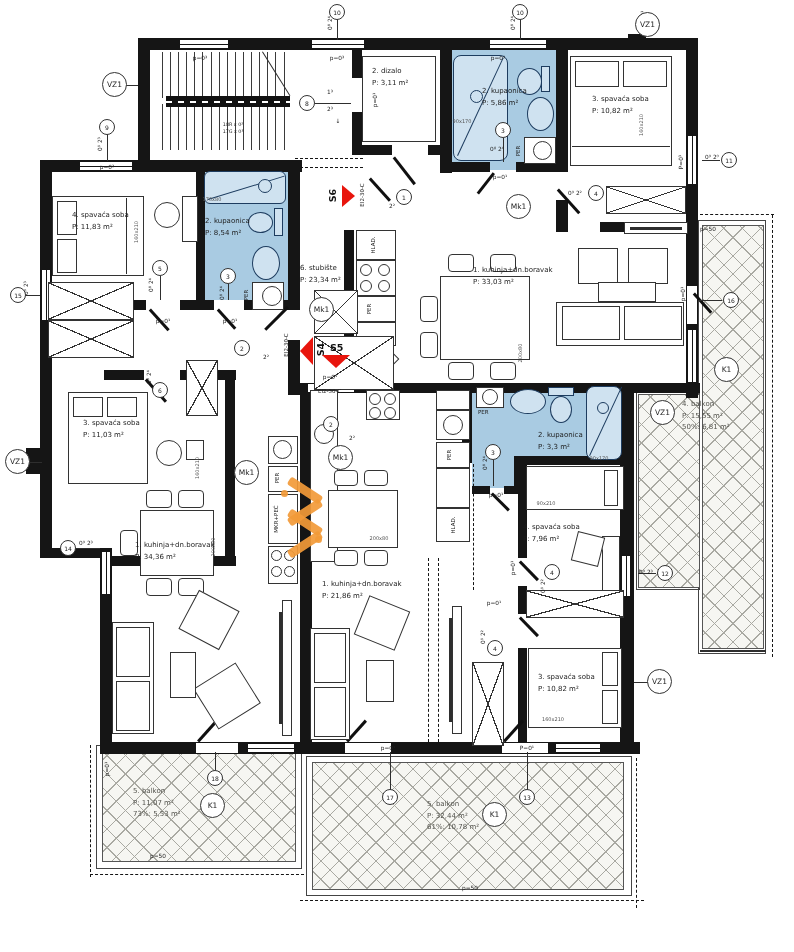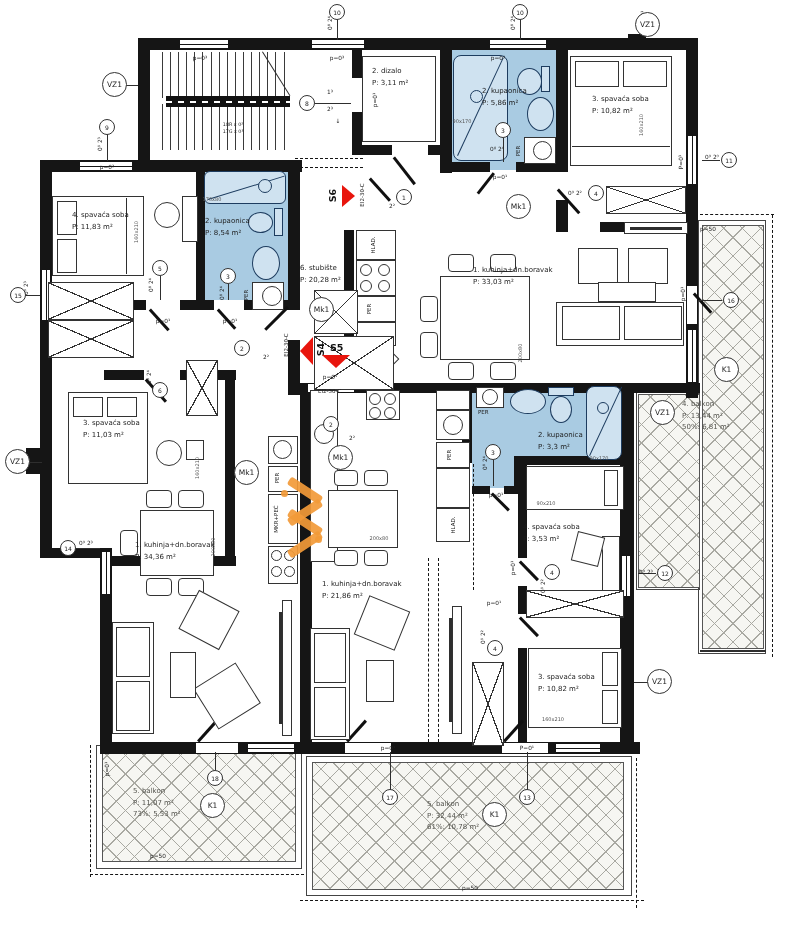--- a/index.html
+++ b/index.html
@@ -348,21 +348,21 @@
 
   <div class="wm" style="left:286px;top:486px;width:38px;height:9px;transform:rotate(33deg)"></div>
   <div class="wm" style="left:286px;top:508px;width:38px;height:9px;transform:rotate(-33deg)"></div>
   <div class="wm" style="left:286px;top:518px;width:38px;height:9px;transform:rotate(33deg)"></div>
   <div class="wm" style="left:286px;top:540px;width:38px;height:9px;transform:rotate(-33deg)"></div>
   <div class="wmd" style="left:281px;top:490px;width:7px;height:7px"></div>
   <div class="wmd" style="left:315px;top:536px;width:7px;height:7px"></div>
 
   <div class="rlabel" style="left:300px;top:265px">
     <span>6. stubište</span>
-    <span class="a">P: 20,28 m²</span>
+    <span class="a">P: 23,34 m²</span>
   </div>
   <div class="rlabel" style="left:372px;top:68px">
     <span>2. dizalo</span>
     <span class="a">P: 3,11 m²</span>
   </div>
   <div class="rlabel" style="left:482px;top:88px">
     <span>2. kupaonica</span>
     <span class="a">P:      5,86 m²</span>
   </div>
   <div class="rlabel" style="left:592px;top:96px">
@@ -392,29 +392,29 @@
   <div class="rlabel" style="left:322px;top:581px">
     <span>1. kuhinja+dn.boravak</span>
     <span class="a">P:            21,86 m²</span>
   </div>
   <div class="rlabel" style="left:538px;top:432px">
     <span>2. kupaonica</span>
     <span class="a">P:      3,3 m²</span>
   </div>
   <div class="rlabel" style="left:523px;top:524px">
     <span>4. spavaća soba</span>
-    <span class="a">P:       3,53 m²</span>
+    <span class="a">P:       7,96 m²</span>
   </div>
   <div class="rlabel" style="left:538px;top:674px">
     <span>3. spavaća soba</span>
     <span class="a">P:       10,82 m²</span>
   </div>
   <div class="rlabel balk" style="left:682px;top:401px">
     <span>4. balkon</span>
-    <span class="a">P:    13,44 m²</span>
+    <span class="a">P:    15,55 m²</span>
     <span class="p">50%: 6,81 m²</span>
   </div>
   <div class="rlabel balk" style="left:133px;top:788px">
     <span>5. balkon</span>
     <span class="a">P:    11,07 m²</span>
     <span class="p">73%: 5,53 m²</span>
   </div>
   <div class="rlabel balk" style="left:427px;top:801px">
     <span>5. balkon</span>
     <span class="a">P:    32,44 m²</span>

